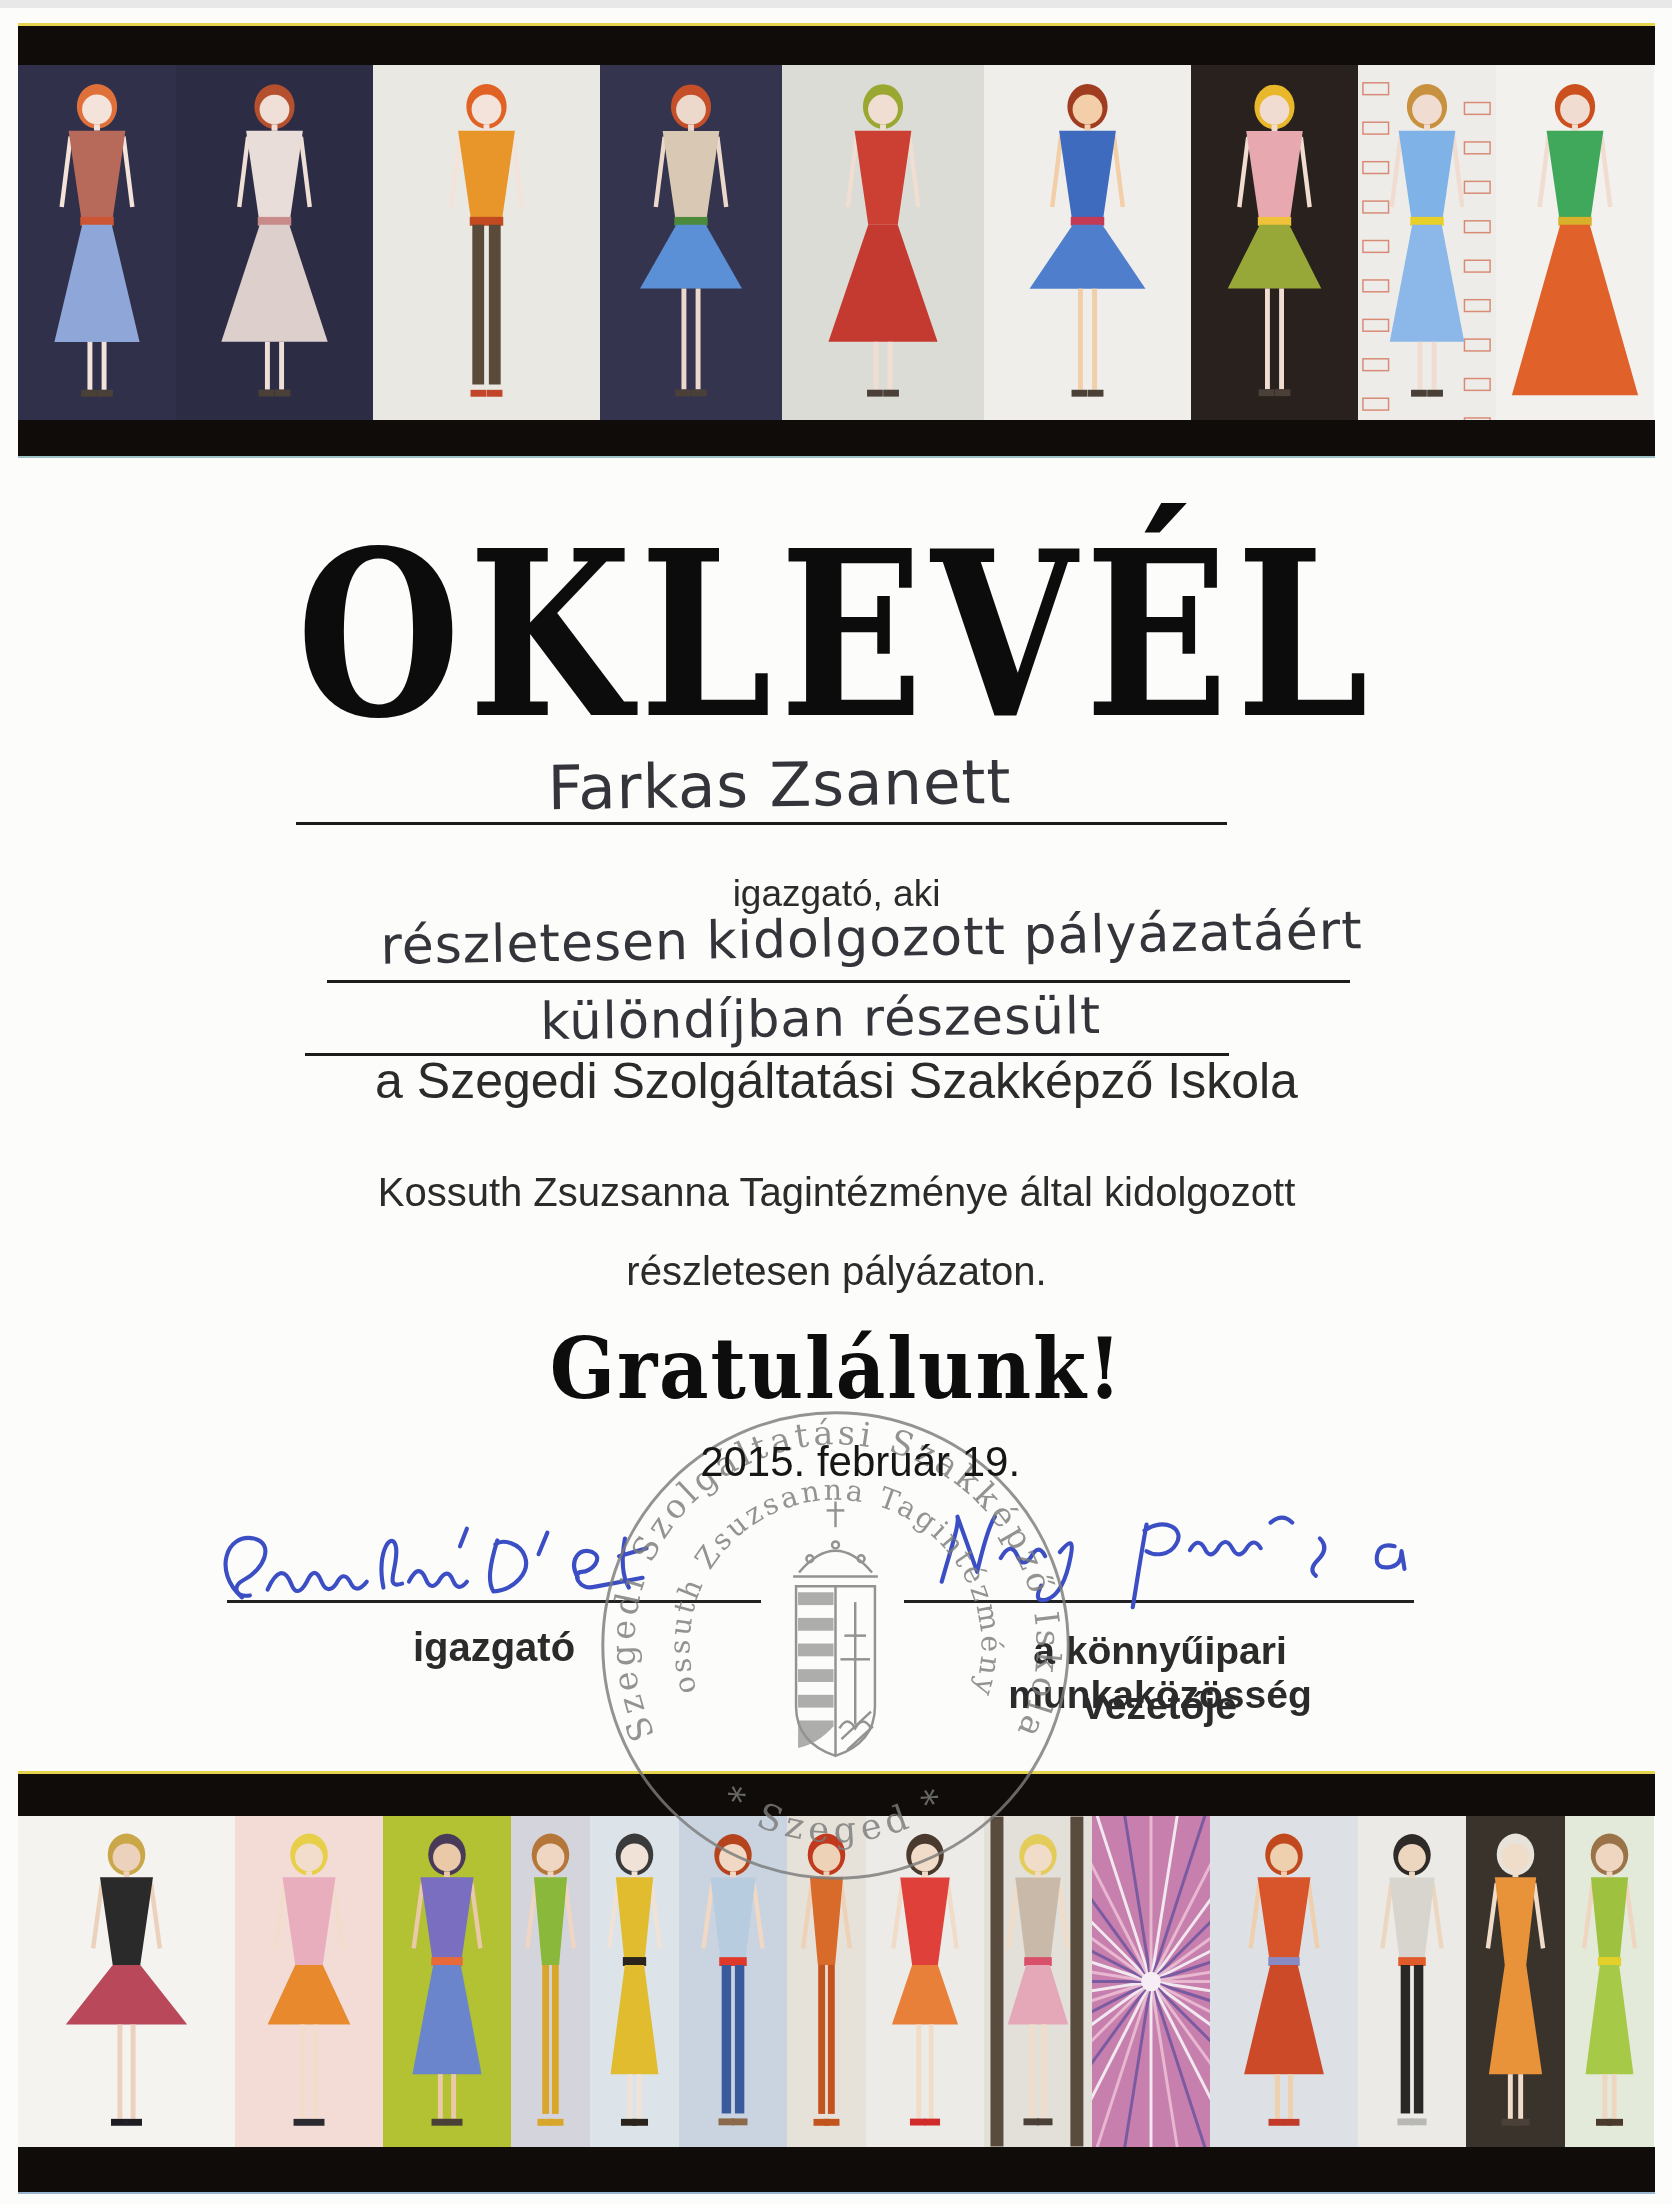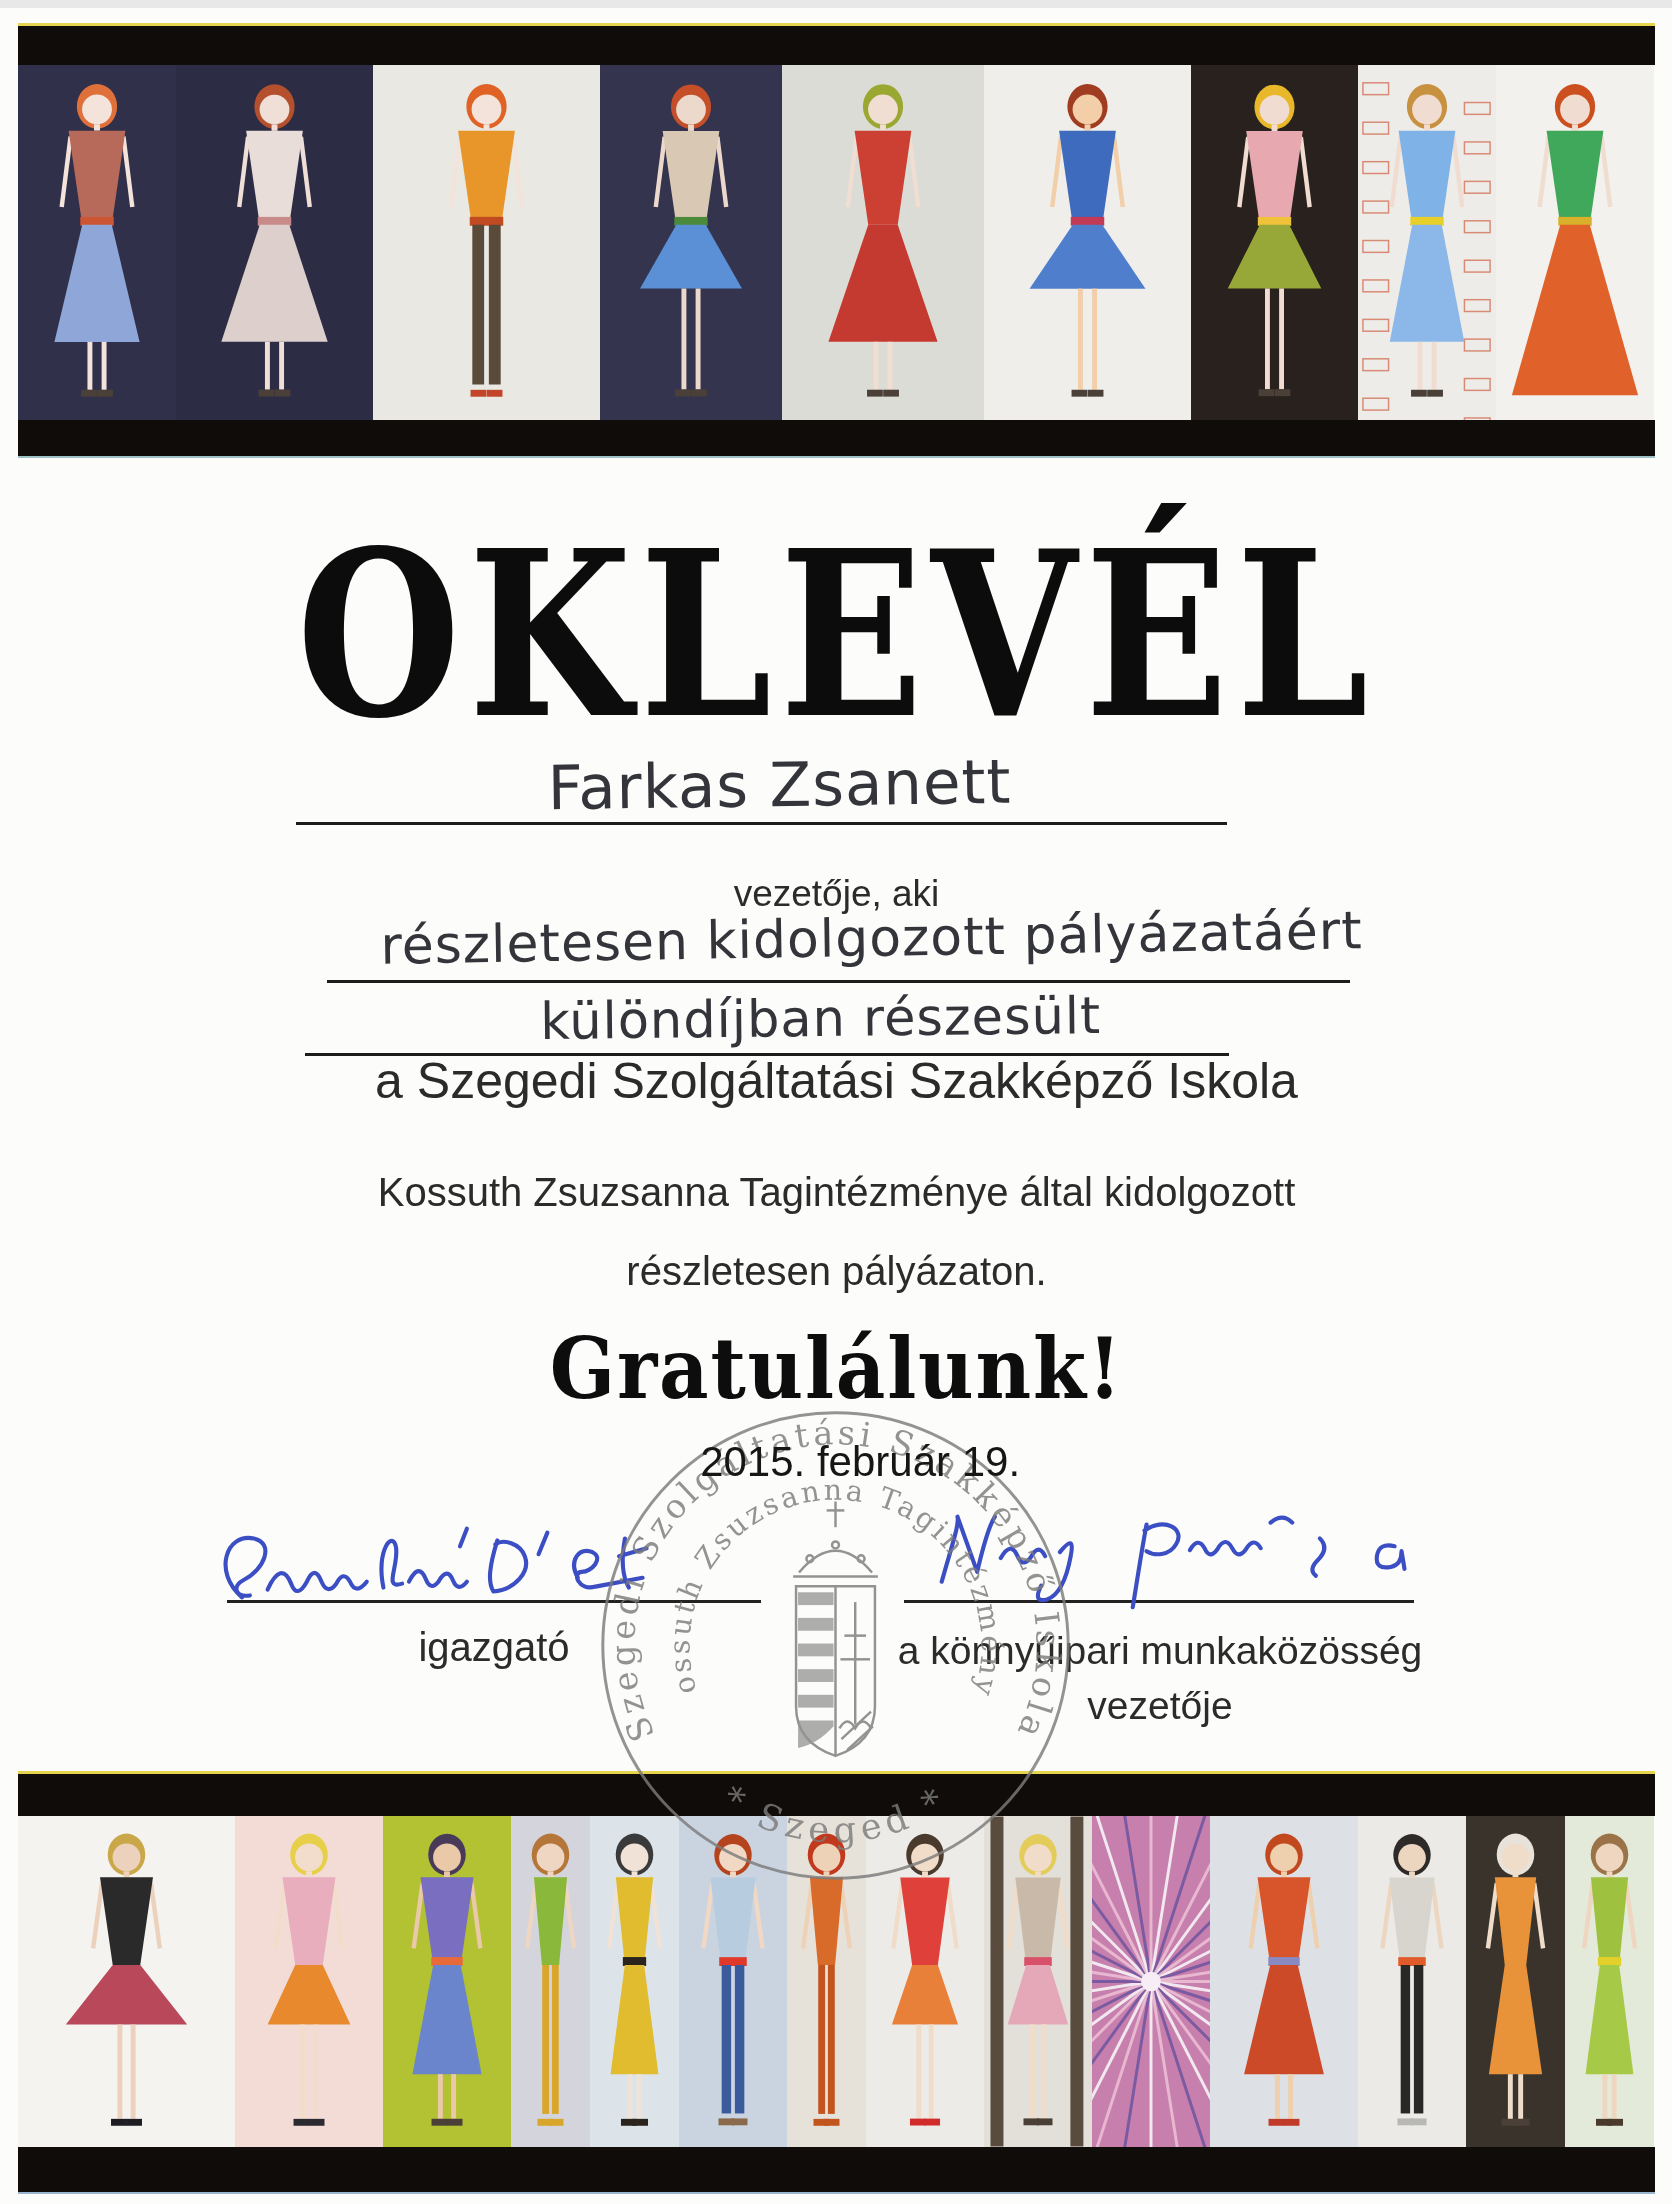--- a/index.html
+++ b/index.html
@@ -40,21 +40,21 @@
   .org2{top:1162px; font-size:40px;}
   .org3{top:1241px; font-size:40px;}
   .congrats{
     top:1310px; font-family:"DejaVu Serif", serif; font-weight:bold;
     font-size:85px; color:#0d0d0d; letter-spacing:2px; transform:scaleX(0.9);
   }
   .date{top:1430px; font-size:42px; transform:translateX(23.6px); z-index:6; color:#161616;}
   .sig-rule{position:absolute; top:1592px; height:3px; background:#222; z-index:1;}
   .sig-rule-left{left:227px; width:534px;}
   .sig-rule-right{left:904px; width:510px;}
-  .sig-caption{position:absolute; text-align:center; font-size:40px; color:#2b2b2b;}
+  .sig-caption{position:absolute; text-align:center; font-size:40px; color:#2b2b2b;font-weight:bold;}
   .cap-igazgato{left:227px; width:534px; top:1617px;}
   .cap-right1{left:894px; width:532px; top:1621px; font-size:39px;}
   .cap-right2{left:894px; width:532px; top:1676px; font-size:39px;}
   .sig-svg{position:absolute; z-index:4;}
   .sig-left{left:202px; top:1503px;}
   .sig-right{left:914px; top:1489px;}
   .stamp{position:absolute; left:589px; top:1391px; z-index:5; opacity:0.82;}
 </style>
 </head>
 <body>
@@ -224,21 +224,21 @@
       </div>
     <div class="black-bar" style="height:36px"></div>
     <div class="teal-line"></div>
   </div>
 
   <div class="abs title">OKLEVÉL</div>
 
   <div class="abs handwrite hand-name">Farkas Zsanett</div>
   <div class="rule rule1"></div>
 
-  <div class="abs for-label">vezetője, aki</div>
+  <div class="abs for-label">igazgató, aki</div>
 
   <div class="abs handwrite hand-line2">részletesen kidolgozott pályázatáért</div>
   <div class="rule rule2"></div>
   <div class="abs handwrite hand-line3">különdíjban részesült</div>
   <div class="rule rule3"></div>
 
   <div class="abs org1">a Szegedi Szolgáltatási Szakképző Iskola</div>
   <div class="abs org2">Kossuth Zsuzsanna Tagintézménye által kidolgozott</div>
   <div class="abs org3">részletesen pályázaton.</div>
 

